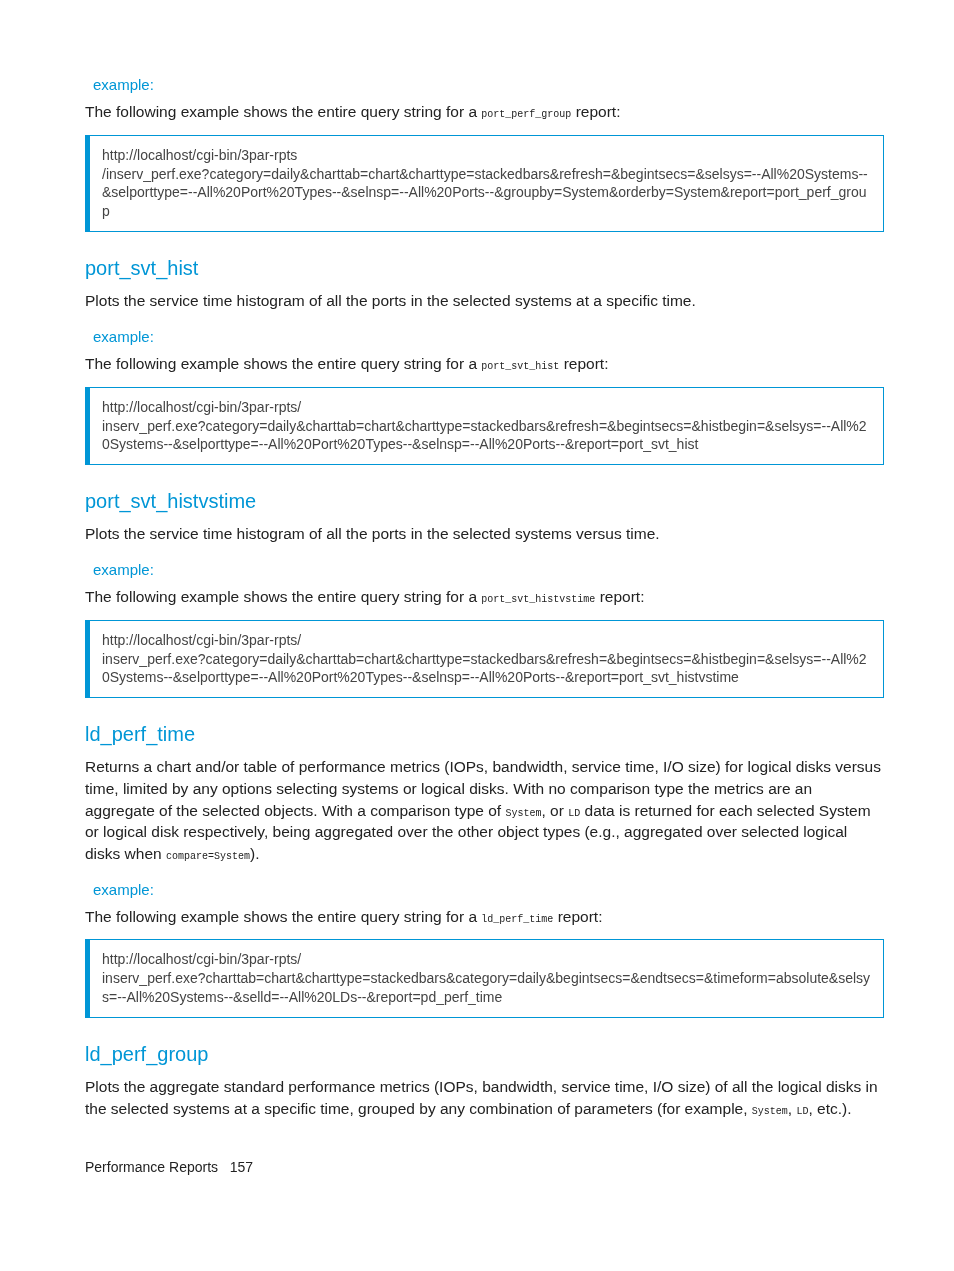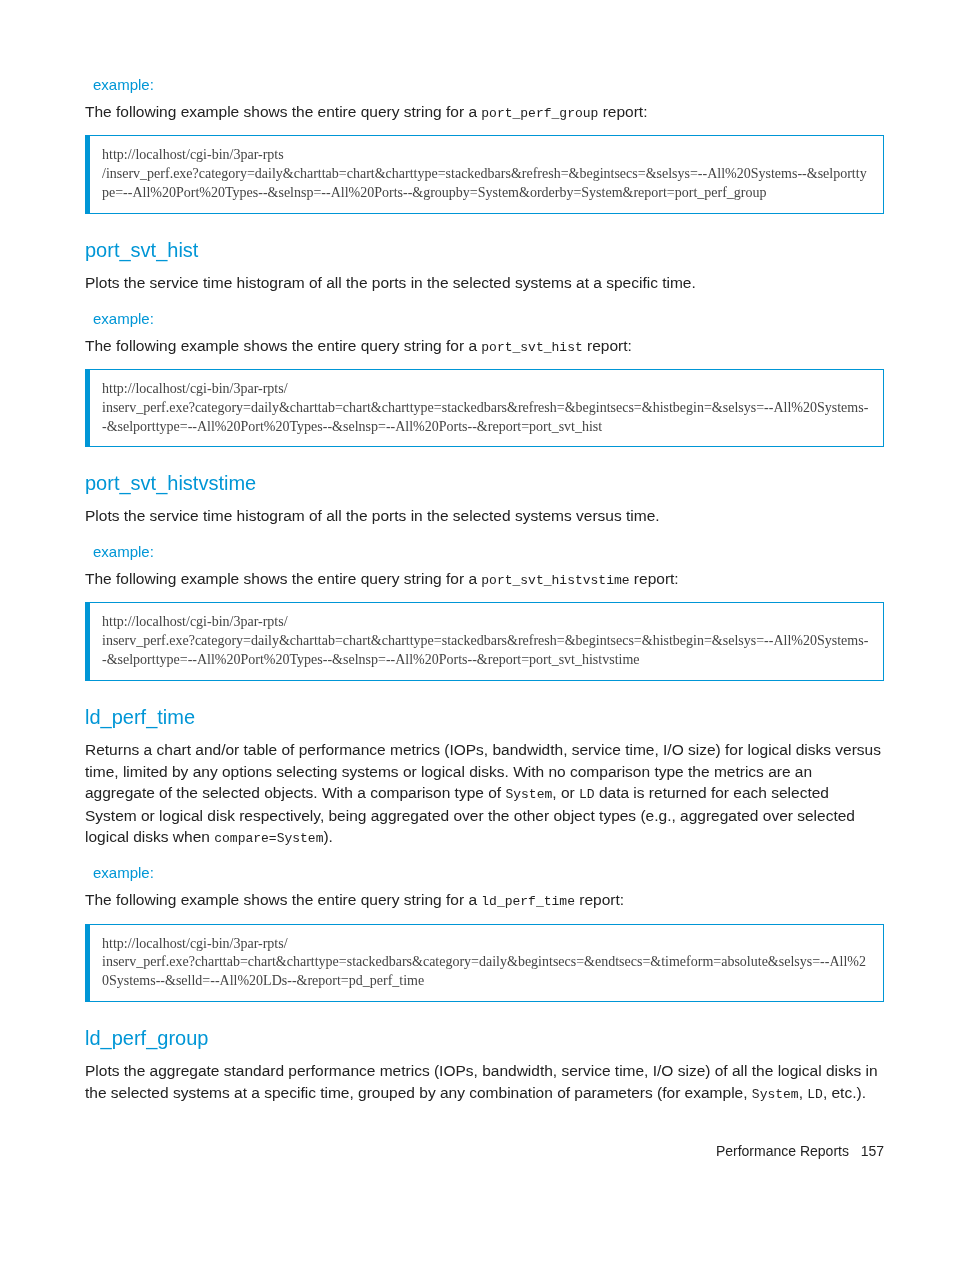--- a/index.html
+++ b/index.html
@@ -30,36 +30,36 @@
   }
   .para {
     margin: 6px 0 10px 0;
     font-family: "Century Gothic", "Futura", Arial, sans-serif;
     font-weight: 300;
     font-size: 15.5px;
     color: #222;
   }
   code, .mono {
     font-family: "Courier New", Courier, monospace;
-    font-size: 13px;
+    font-size: 10px;
   }
   pre.codeblock {
     border: 1px solid #0096d6;
     border-left: 5px solid #0096d6;
     padding: 10px 12px;
     margin: 12px 0 6px 0;
-    font-family: Liberation Serif, serif;
+    font-family: Liberation Sans, sans-serif;
     font-size: 14px;
     color: #444;
     white-space: pre-wrap;
     word-break: break-all;
     line-height: 1.35;
   }
   .footer {
-    text-align: right;
+    text-align: left;
     font-family: "Century Gothic", "Futura", Arial, sans-serif;
     font-weight: 300;
     font-size: 14px;
     margin-top: 38px;
     color: #222;
   }
 </style>
 </head>
 <body>
 

